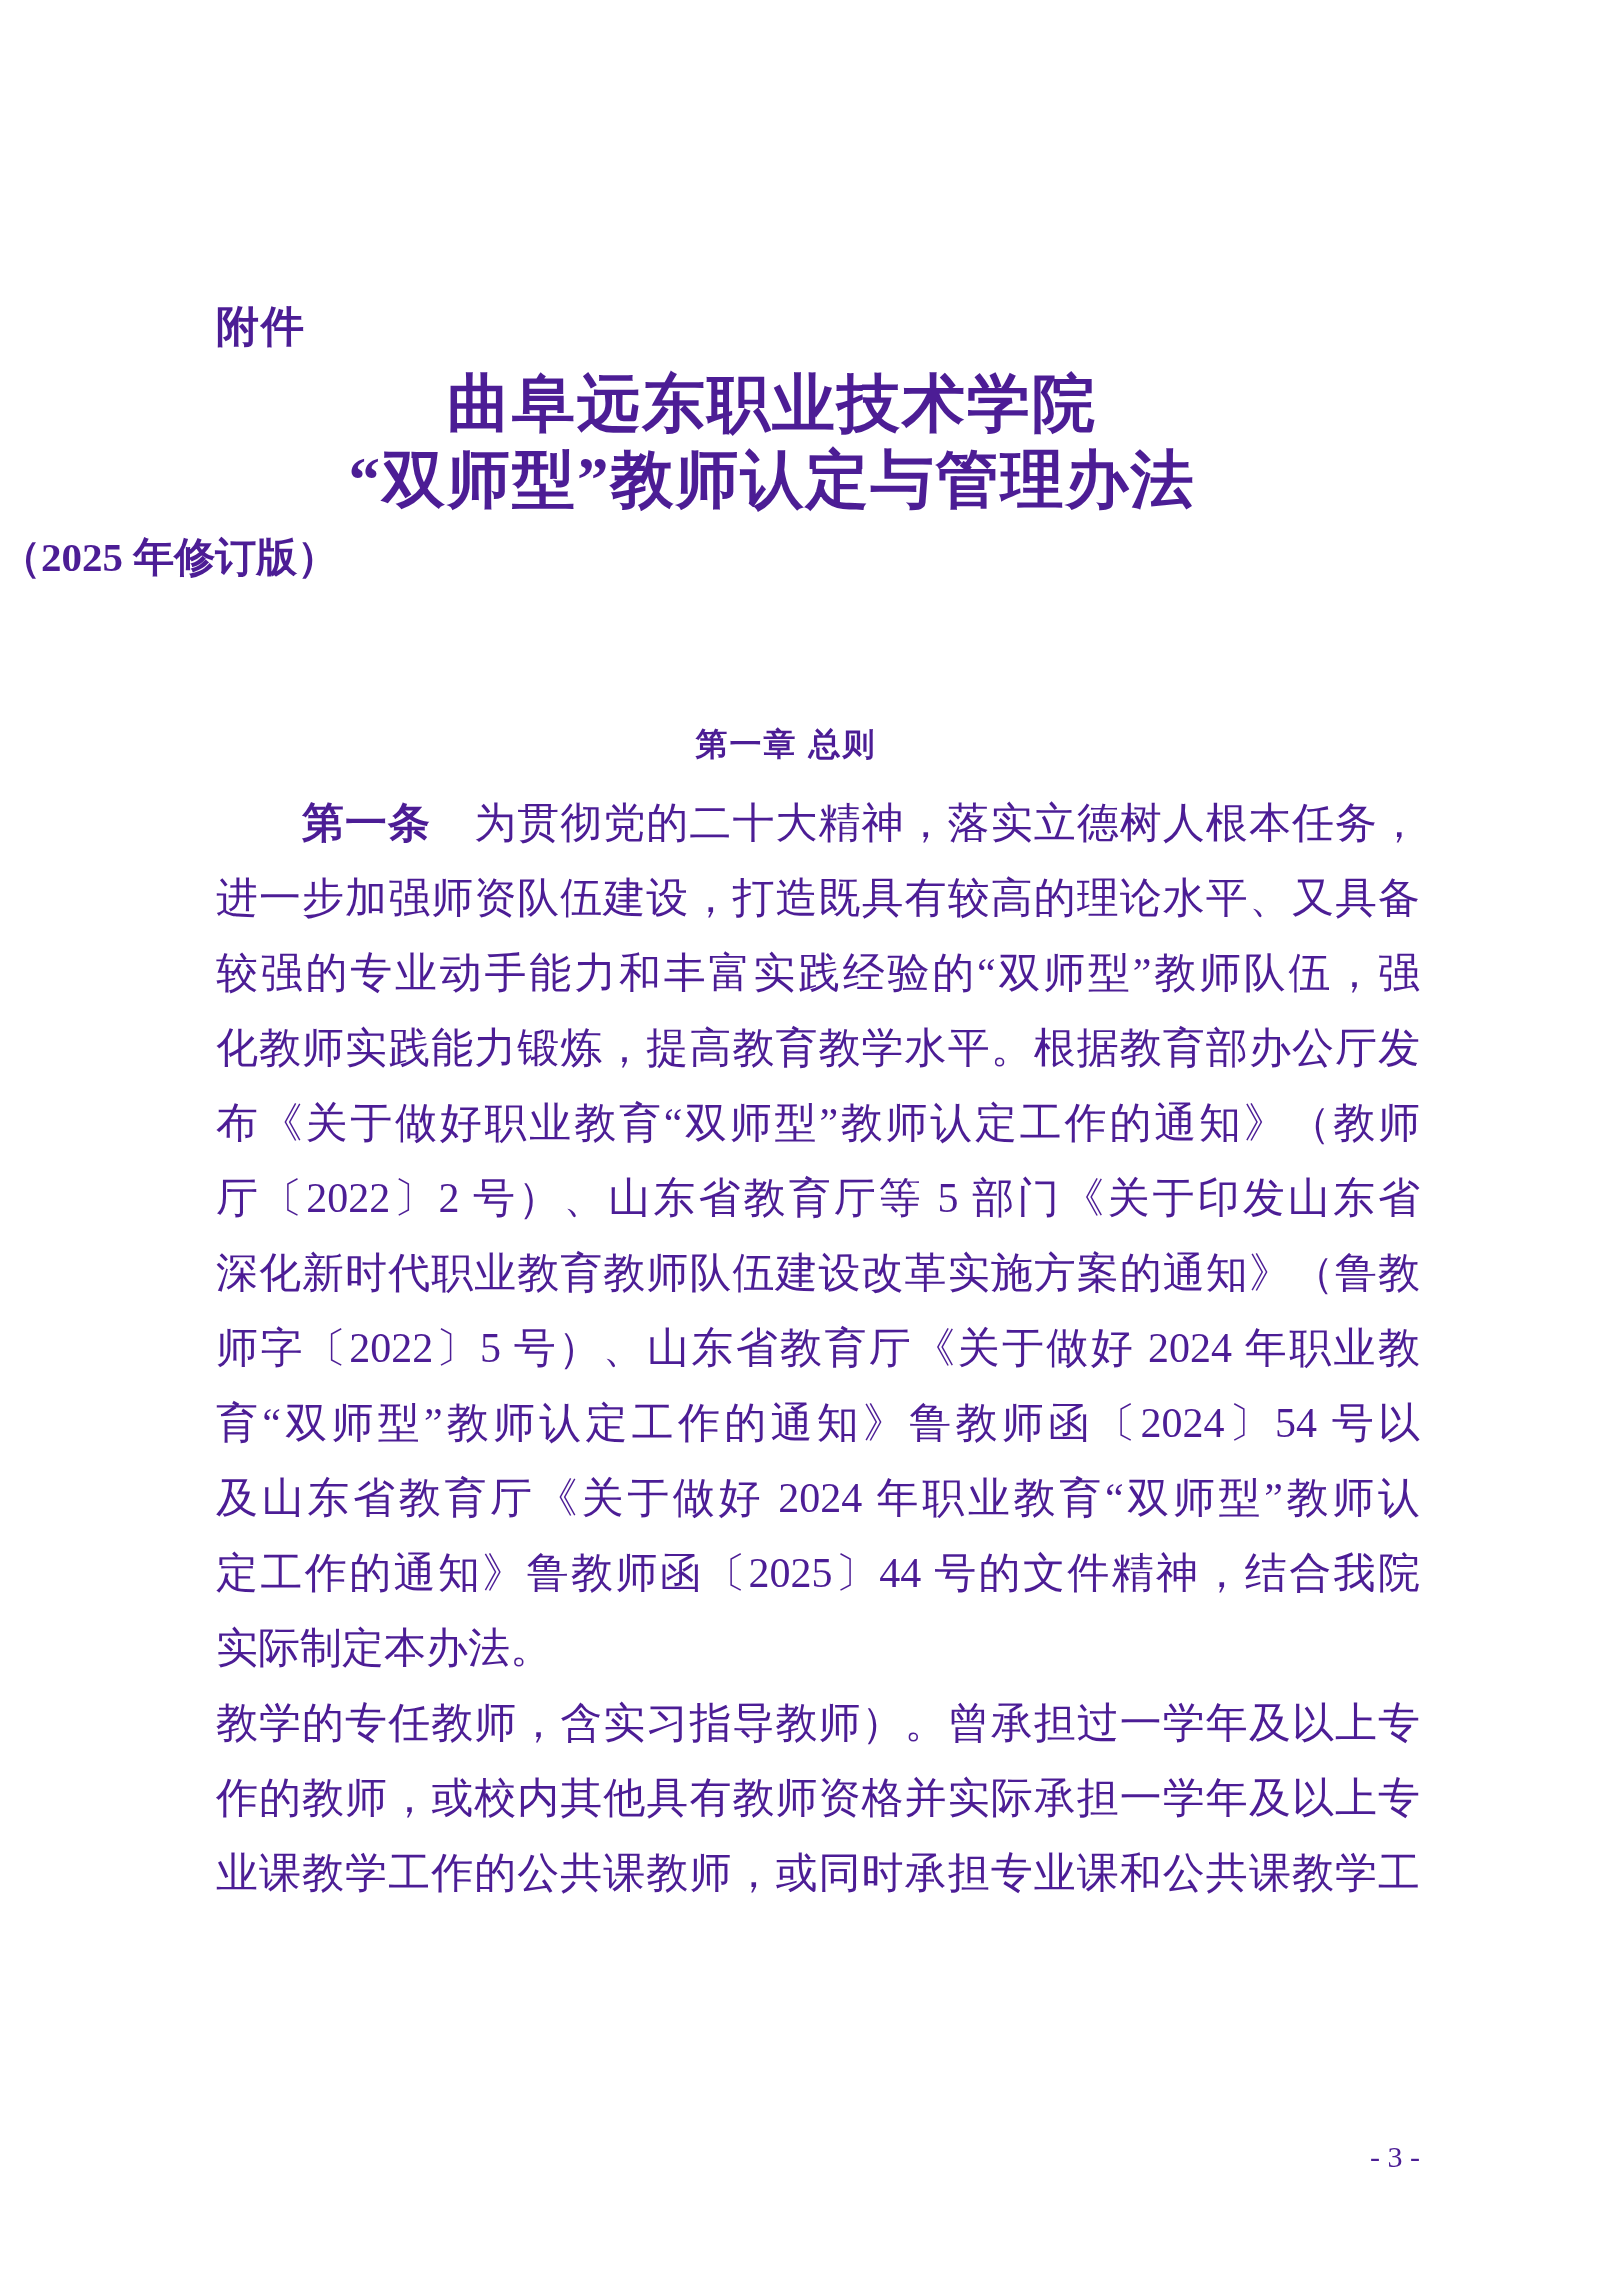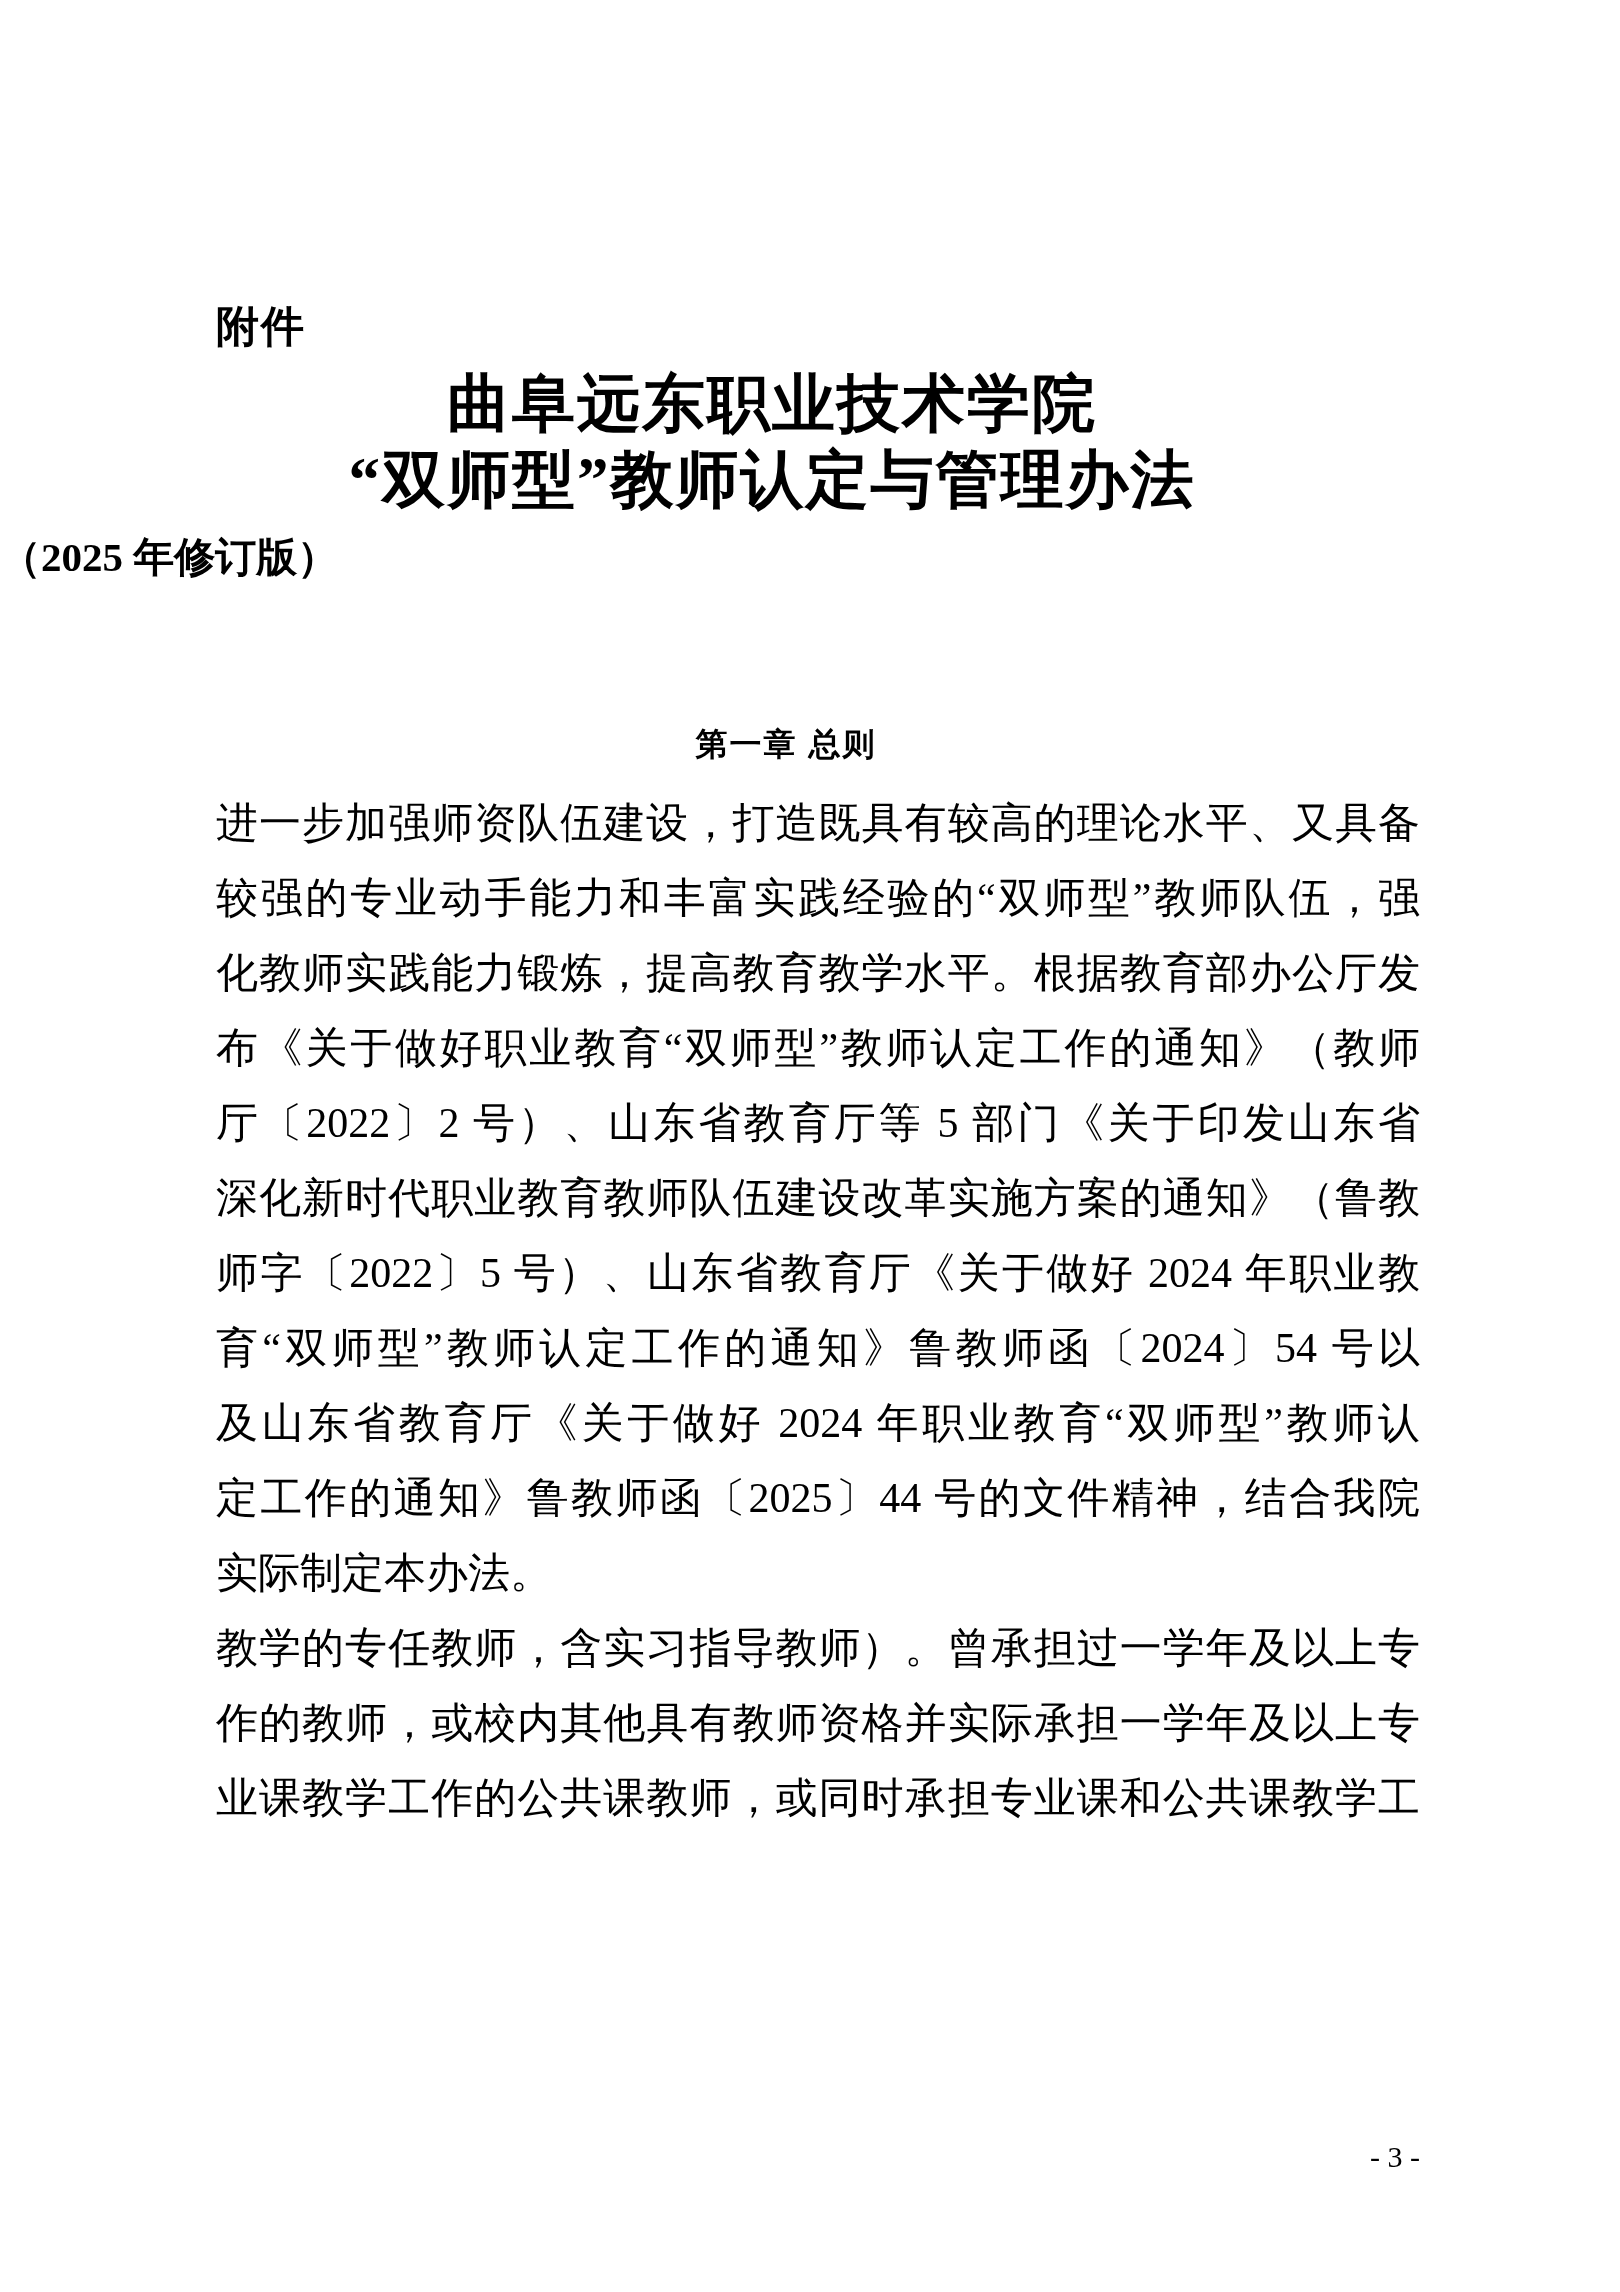--- a/index.html
+++ b/index.html
@@ -5,21 +5,21 @@
   html, body {
     margin: 0;
     padding: 0;
     background: #ffffff;
   }
   .page {
     position: relative;
     width: 1544px;
     height: 2293px;
     background: #ffffff;
-    color: #000000;
+    color: #4c1d95;
     overflow: hidden;
     font-family: "Liberation Serif", serif;
   }
   .attachment-label {
     position: absolute;
     left: 216px;
     top: 303px;
     font-family: "Liberation Sans", sans-serif;
     font-weight: 600;
     font-size: 43px;
@@ -106,20 +106,21 @@
   <div class="doc-title">
     <div>曲阜远东职业技术学院</div>
     <div>“双师型”教师认定与管理办法</div>
   </div>
 
   <div class="doc-subtitle">（2025 年修订版）</div>
 
   <div class="chapter-heading">第一章 总则</div>
 
   <div class="doc-body">
+      <div class="line indent"><span class="clause-label">第一条</span>　为贯彻党的二十大精神，落实立德树人根本任务，</div>
       <div class="line">进一步加强师资队伍建设，打造既具有较高的理论水平、又具备</div>
       <div class="line">较强的专业动手能力和丰富实践经验的“双师型”教师队伍，强</div>
       <div class="line">化教师实践能力锻炼，提高教育教学水平。根据教育部办公厅发</div>
       <div class="line">布《关于做好职业教育“双师型”教师认定工作的通知》（教师</div>
       <div class="line">厅〔2022〕2 号）、山东省教育厅等 5 部门《关于印发山东省</div>
       <div class="line">深化新时代职业教育教师队伍建设改革实施方案的通知》（鲁教</div>
       <div class="line">师字〔2022〕5 号）、山东省教育厅《关于做好 2024 年职业教</div>
       <div class="line">育“双师型”教师认定工作的通知》鲁教师函〔2024〕54 号以</div>
       <div class="line">及山东省教育厅《关于做好 2024 年职业教育“双师型”教师认</div>
       <div class="line">定工作的通知》鲁教师函〔2025〕44 号的文件精神，结合我院</div>

